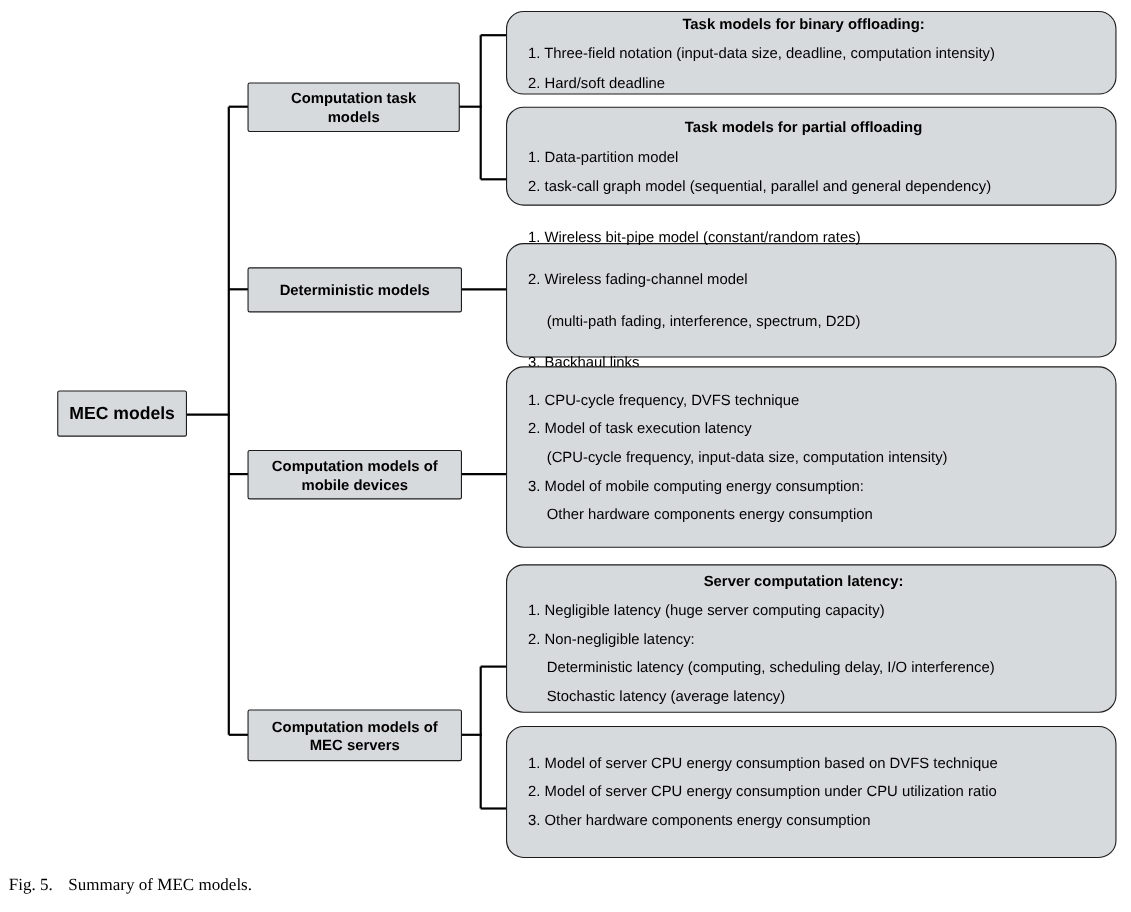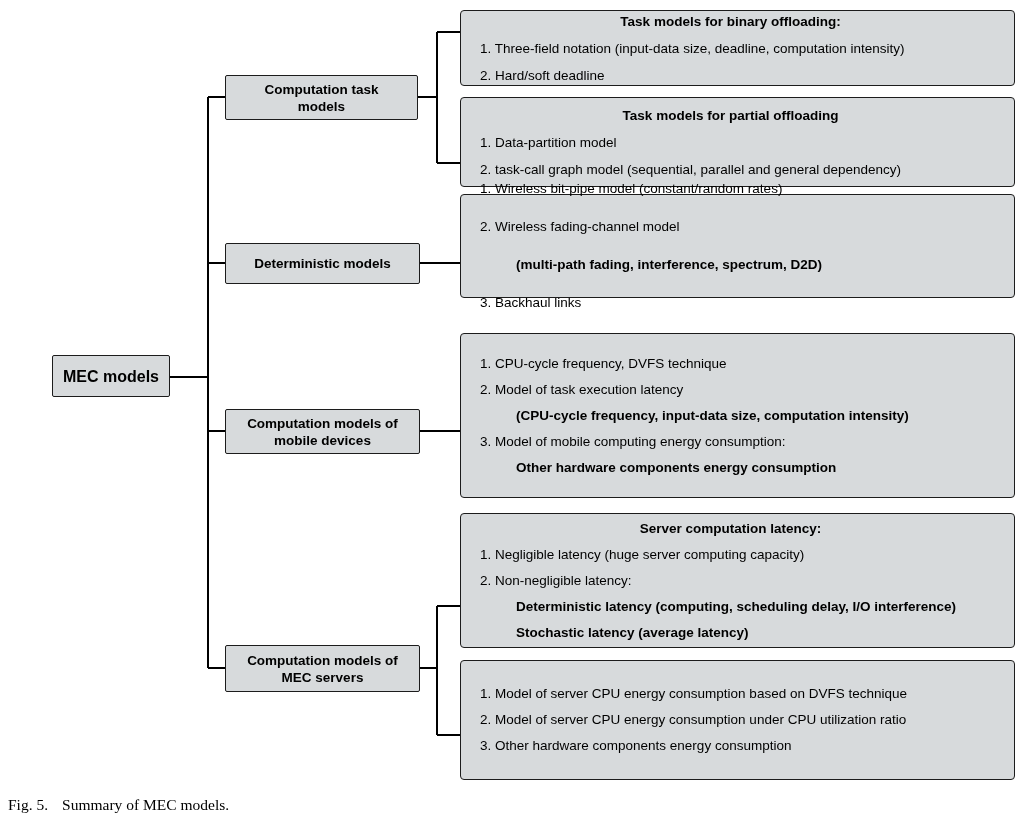--- a/index.html
+++ b/index.html
@@ -47,46 +47,45 @@
   .branch-b1   { left: 225px; top: 243px; width: 195px; height: 41px; }
   .branch-b2   { left: 225px; top: 409px; width: 195px; height: 45px; }
   .branch-b3   { left: 225px; top: 645px; width: 195px; height: 47px; }
   .leaf-box {
     position: absolute;
     z-index: 1;
     left: 460px;
     width: 555px;
     background: #d7dadc;
     border: 1.6px solid #1c1c1c;
-    border-radius: 4px;
+    border-radius: 16px;
     box-sizing: border-box;
     display: flex;
     flex-direction: column;
     justify-content: center;
     font-size: 13.5px;
     color: #000000;
     padding: 4px 14px 4px 0;
   }
   .leaf-box .box-title {
     font-weight: bold;
     text-align: center;
     line-height: 26px;
   }
   .leaf-box .box-line {
     padding-left: 19px;
     line-height: 26px;
     white-space: nowrap;
   }
   .leaf-box .box-line.indent {
-    padding-left: 55px;
-    font-weight: bold;
+    padding-left: 36px;
   }
   .box-binary    { top: 10px;  height: 76px;  }
   .box-partial   { top: 97px;  height: 90px;  }
-  .box-comm      { top: 194px; height: 104px; gap: 12px; }
+  .box-comm      { top: 221px; height: 104px; gap: 12px; }
   .box-mobile    { top: 333px; height: 165px; }
   .box-srvlat    { top: 513px; height: 135px; }
   .box-srvenergy { top: 660px; height: 120px; }
   .box-binary .box-line, .box-binary .box-title,
   .box-partial .box-line, .box-partial .box-title { line-height: 27px; }
   .caption {
     position: absolute;
     left: 8px;
     top: 796px;
     z-index: 1;

